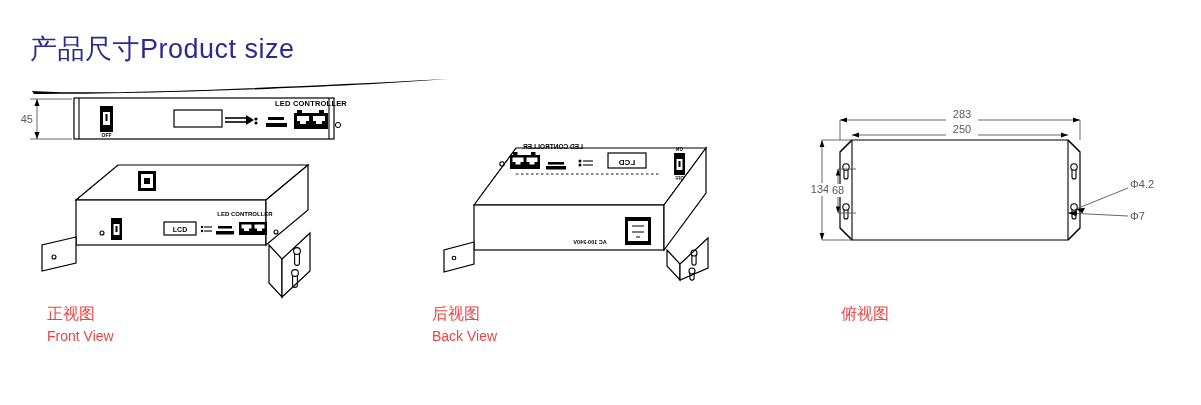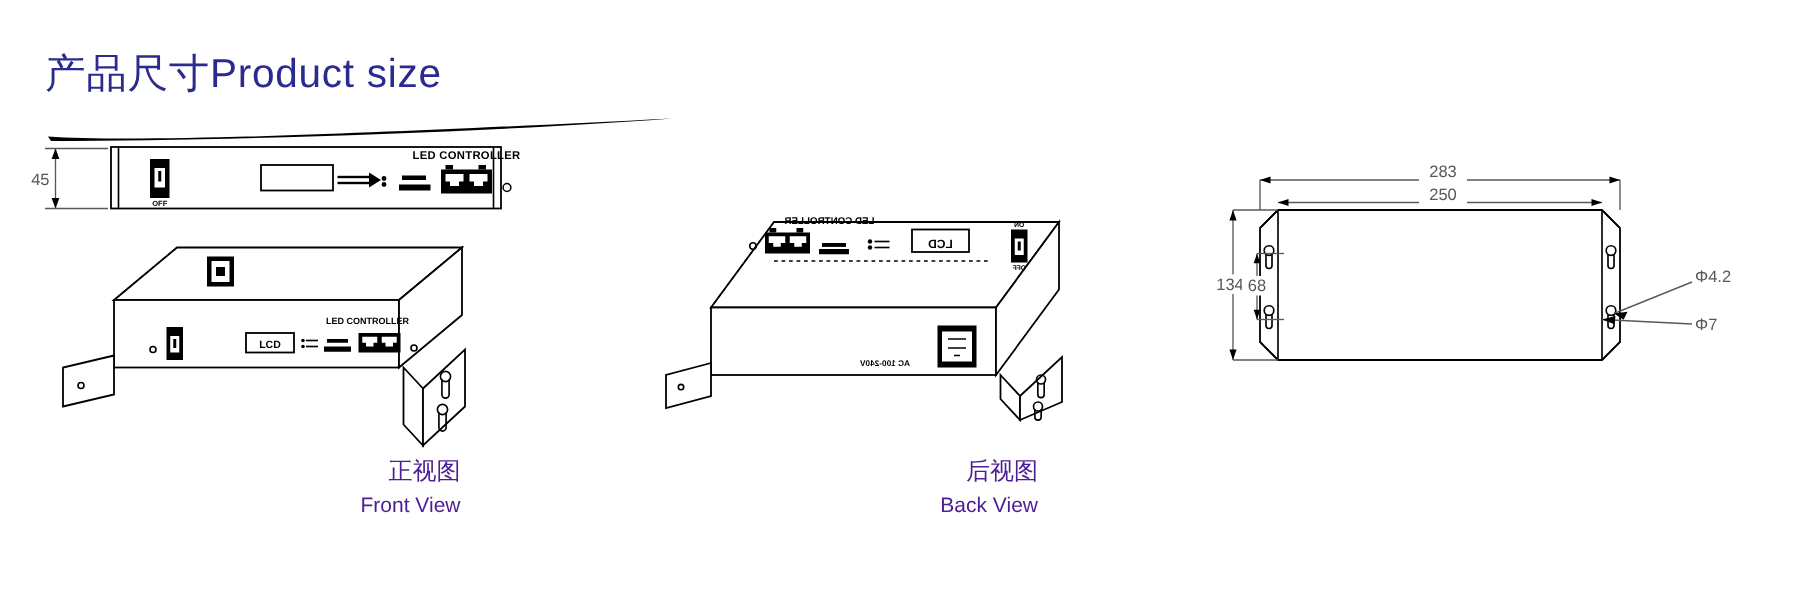--- a/index.html
+++ b/index.html
@@ -48,22 +48,22 @@
   }
   
   .view-panel { position: absolute; }
   #panel-front { left: 20px;  top: 85px;  width: 360px; height: 200px; }
   #panel-back  { left: 440px; top: 120px; width: 300px; height: 165px; }
   #panel-top   { left: 810px; top: 95px;  width: 360px; height: 190px; }
 
   
   .caption {
     position: absolute;
-    text-align: right;
-    color: #4c1d95;
+    text-align: left;
+    color: #ef4444;
     width: 260px;
   }
   .caption .cn {
     display: block;
     font-family: "DejaVu Sans", sans-serif;
     font-size: 16px;
     line-height: 21px;
   }
   .caption .en {
     display: block;
@@ -382,15 +382,16 @@
 
   <div class="caption" id="caption-front">
     <span class="cn">正视图</span>
     <span class="en">Front View</span>
   </div>
   <div class="caption" id="caption-back">
     <span class="cn">后视图</span>
     <span class="en">Back View</span>
   </div>
   <div class="caption" id="caption-top">
+    <span class="cn">俯视图</span>
   </div>
 
 </div>
 
 </body></html>

